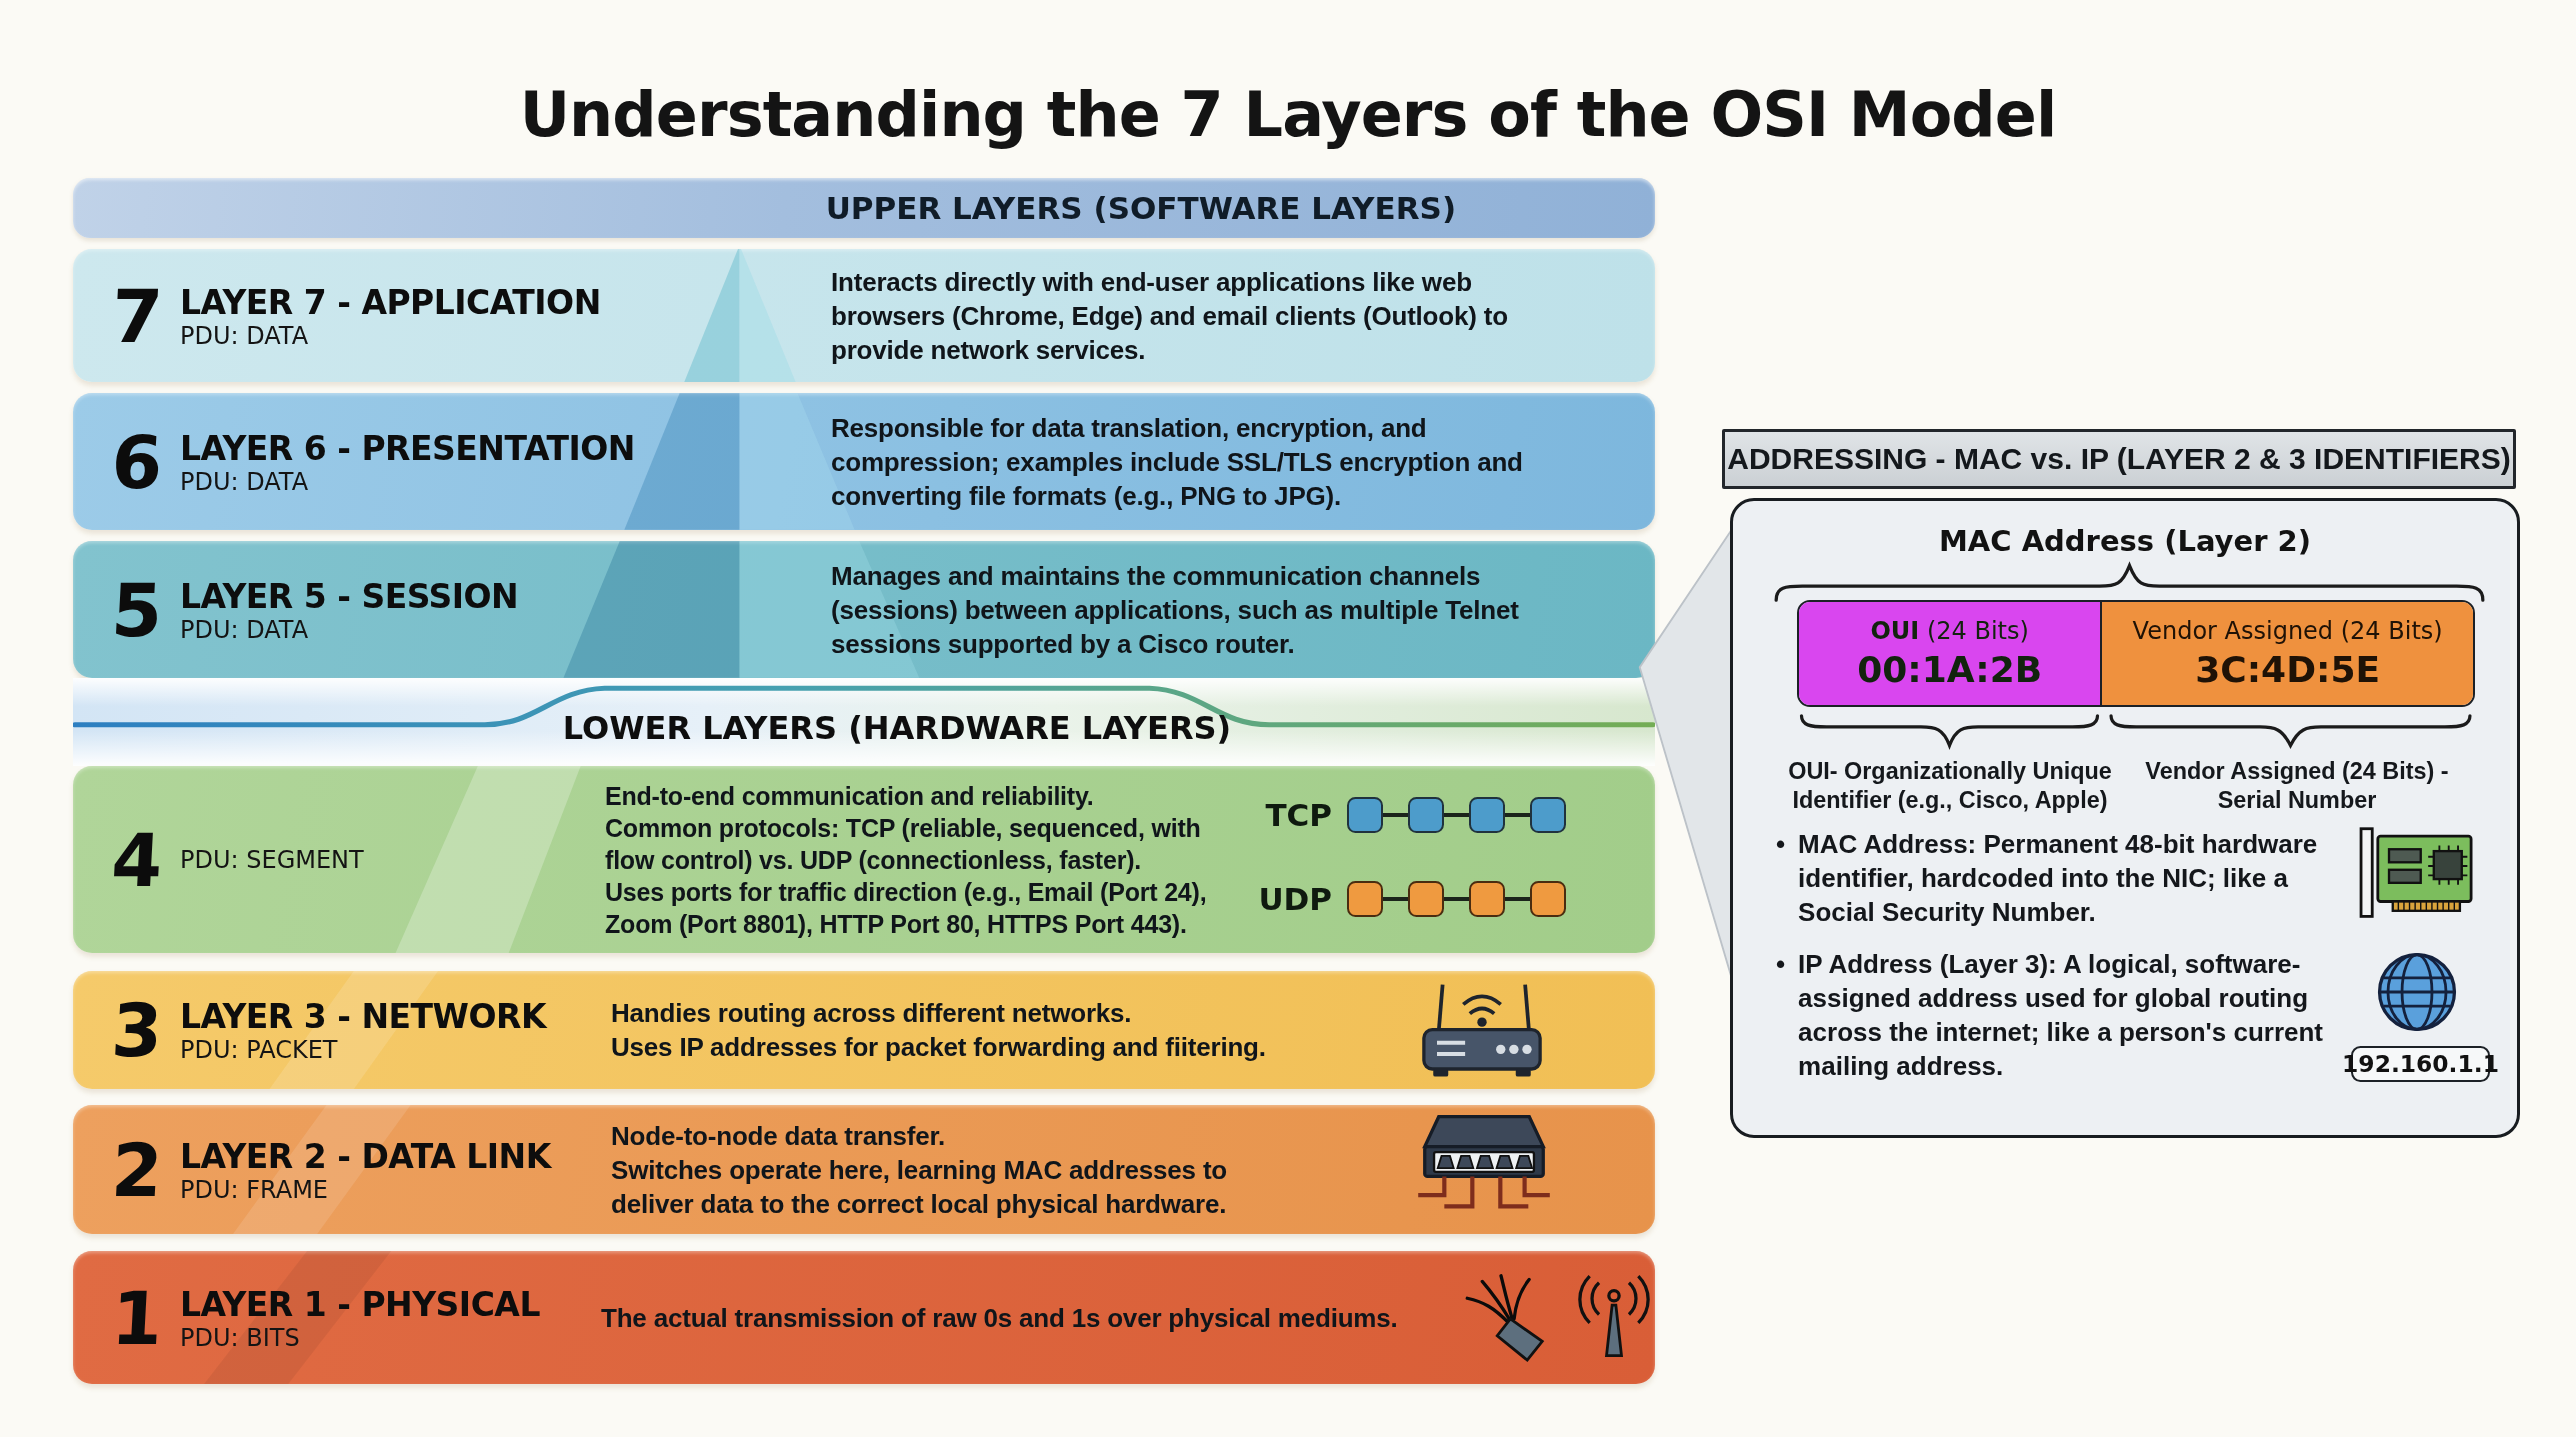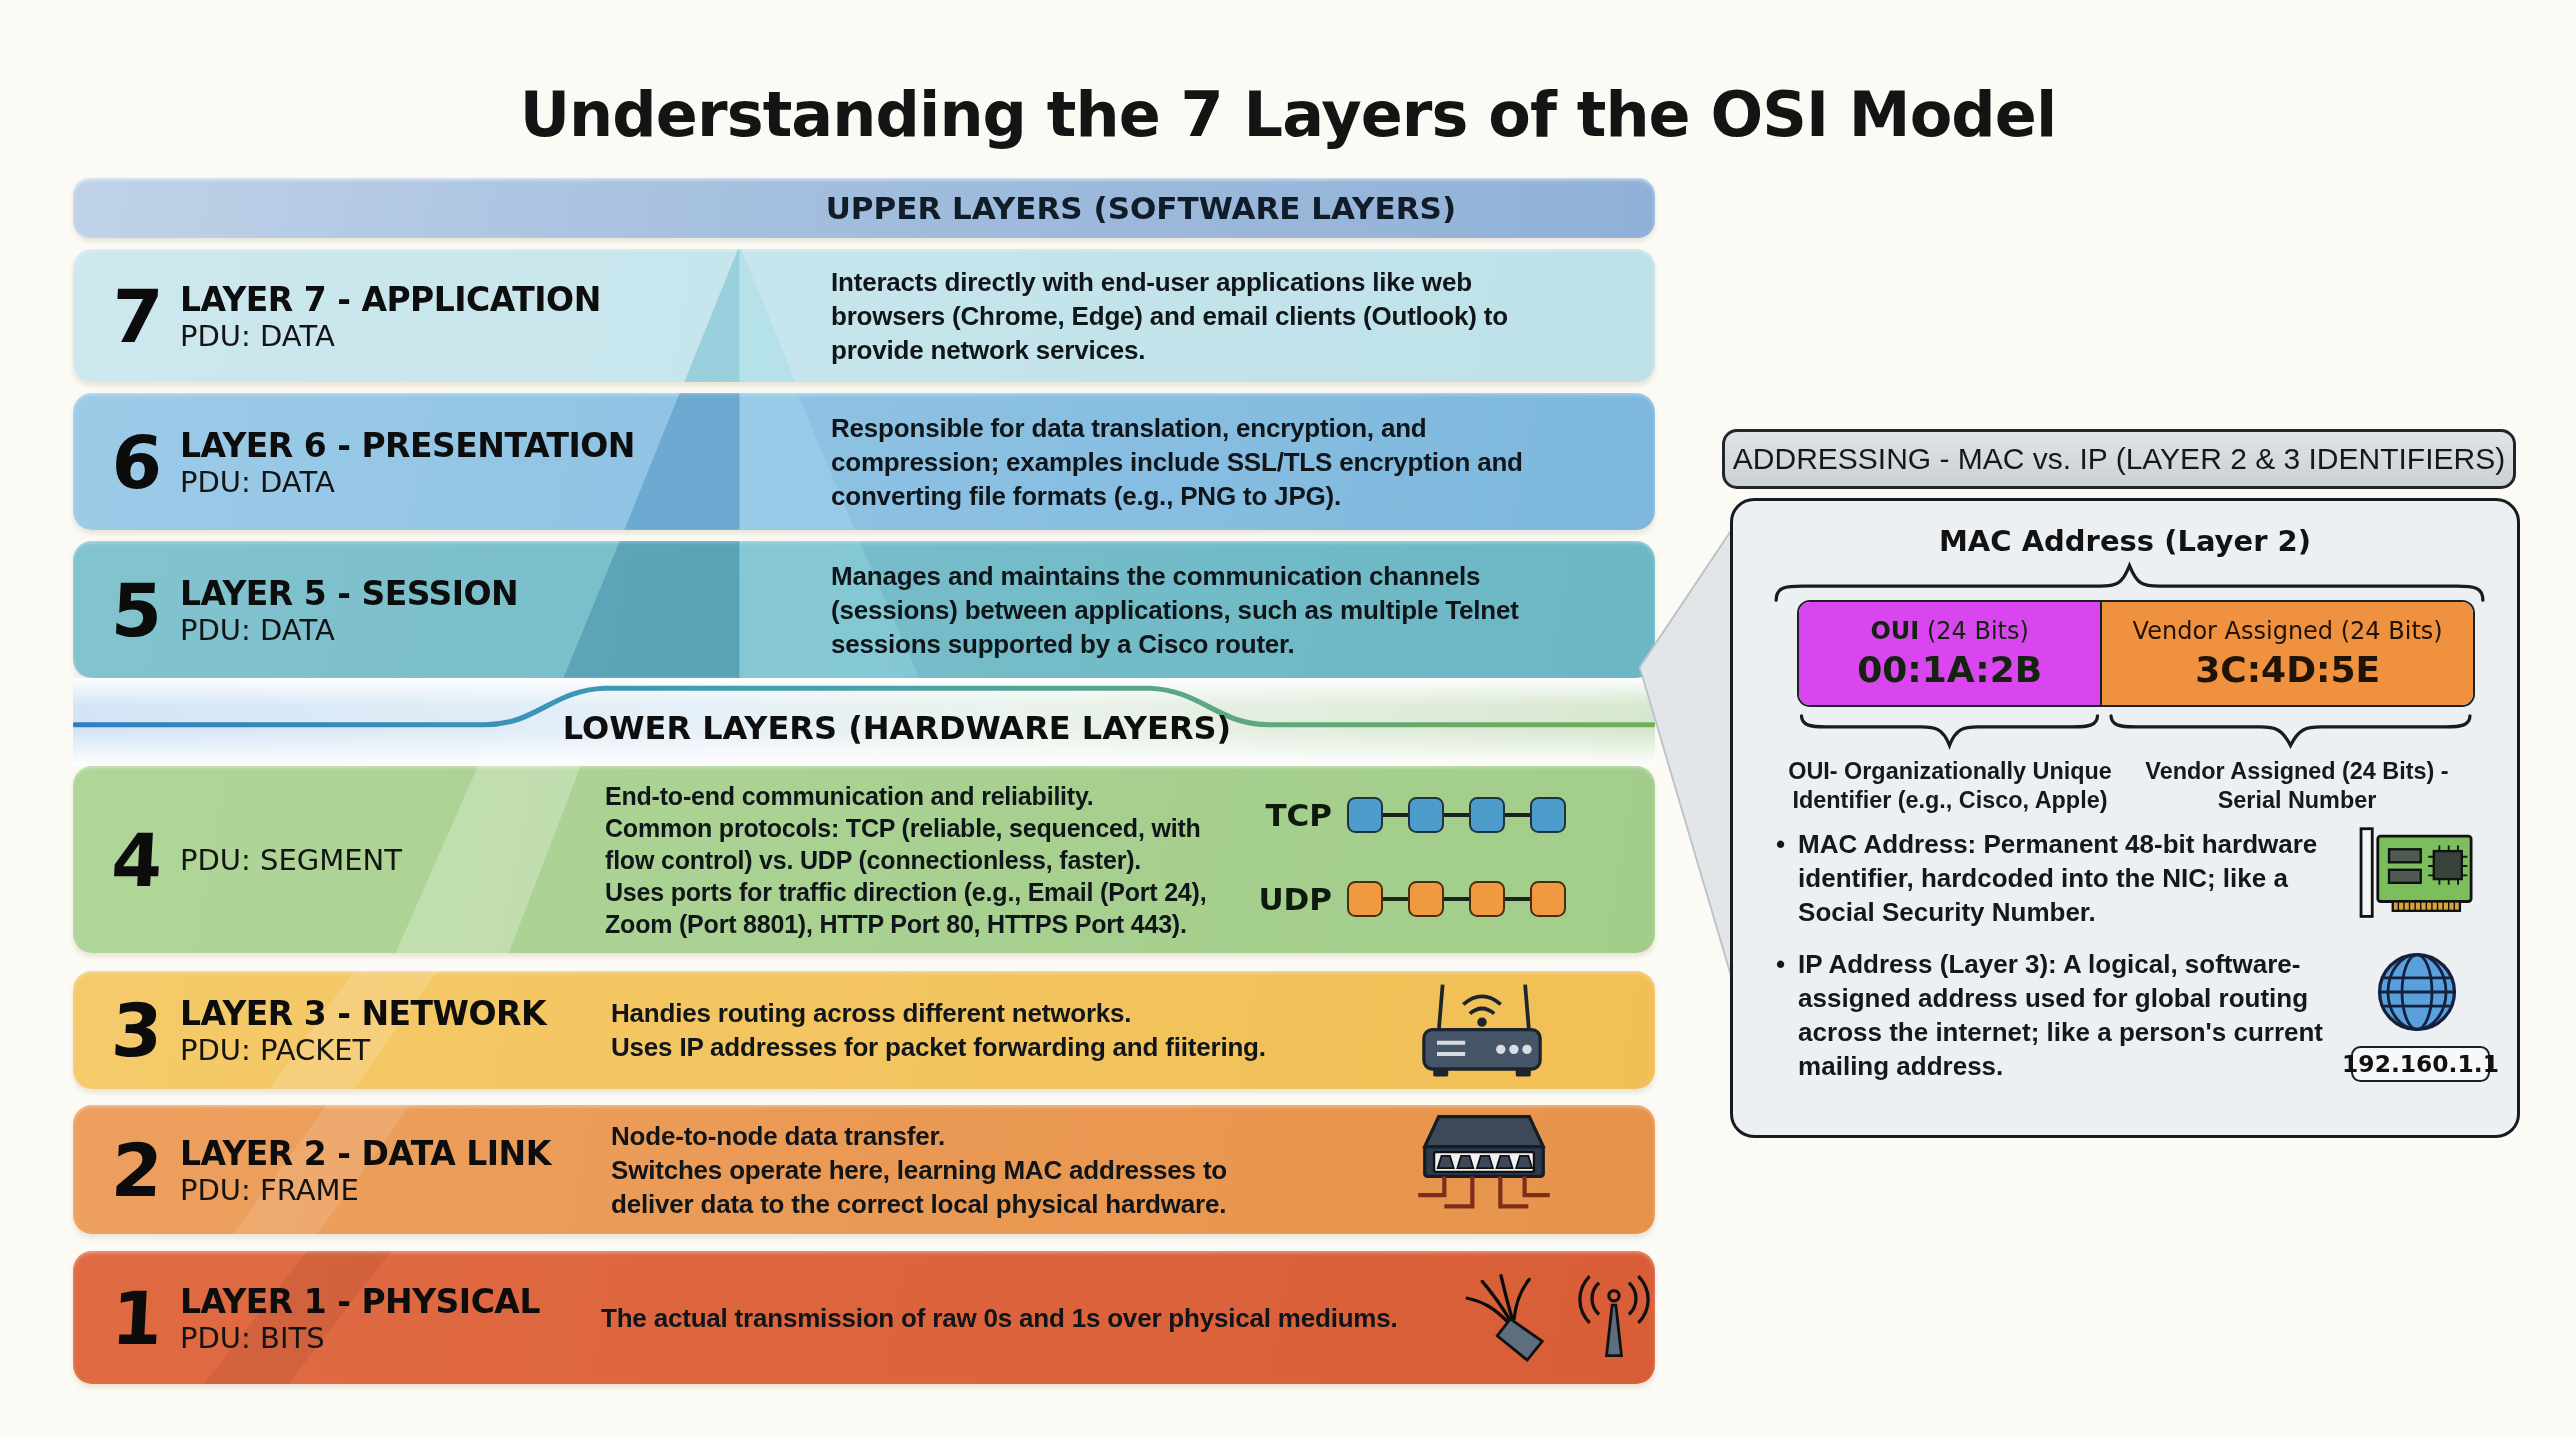--- a/index.html
+++ b/index.html
@@ -11,21 +11,21 @@
     background:linear-gradient(95deg,#c0d2e8 0%,#a3bede 45%,#90b1d7 100%);
     box-shadow:inset 0 1.9px 3.7px rgba(255,255,255,.55),0 2.8px 4.7px rgba(150,130,90,.18);}
   .band-label{position:absolute;top:50%;transform:translate(-50%,-50%);font-size:31px;font-weight:800;color:#101c28;white-space:nowrap;}
   .layer{position:absolute;left:73px;width:1582px;border-radius:19px;overflow:hidden;
     box-shadow:inset 0 1.9px 3.7px rgba(255,255,255,.35),0 3.7px 5.6px rgba(150,120,70,.16);}
   .layer .ovl{position:absolute;inset:0;width:100%;height:100%;pointer-events:none;}
   .num{position:absolute;left:22.5px;top:50%;transform:translateY(-50%) skewX(-3deg);width:82px;text-align:center;
     font-size:73px;font-weight:800;color:#0c0c0c;line-height:1;}
   .meta{position:absolute;left:107px;top:50%;transform:translateY(-50%);}
   .lname{font-size:33px;font-weight:800;color:#0d0d0d;letter-spacing:-0.5px;}
-  .lpdu{font-size:29px;font-weight:400;color:#141414;margin-top:0;}
+  .lpdu{font-size:24px;font-weight:400;color:#141414;margin-top:0;}
   .desc{position:absolute;top:50%;transform:translateY(-50%);font-family:"Liberation Sans",sans-serif;
     font-size:26px;line-height:34px;font-weight:700;color:#10151a;white-space:pre-line;letter-spacing:-0.2px;}
   .desc.up{left:758px;width:824px;}
   .desc.lo{left:538px;width:805px;}
   #l7{top:249px;height:133px;background:linear-gradient(100deg,#cde8ee 0%,#bee1e9 100%);}
   #l6{top:393px;height:137px;background:linear-gradient(100deg,#9ccbe8 0%,#7db7dd 100%);}
   #l5{top:541px;height:137px;background:linear-gradient(100deg,#82c3ce 0%,#6bb7c4 100%);}
   #l4{top:766px;height:187px;background:linear-gradient(100deg,#b0d599 0%,#a2cd8a 100%);}
   #l3{top:971px;height:118px;background:linear-gradient(100deg,#f5ca6a 0%,#f1bf55 100%);}
   #l2{top:1105px;height:129px;background:linear-gradient(100deg,#eda05e 0%,#e7934b 100%);}
@@ -42,23 +42,23 @@
   .proto{position:absolute;left:1161px;display:flex;align-items:center;gap:15px;}
   .plabel{width:98px;text-align:right;font-size:31px;font-weight:800;color:#0f1a0f;}
   .chain{display:flex;align-items:center;}
   .seg{width:36px;height:36px;border-radius:8.4px;border:2.8px solid #20323e;box-sizing:border-box;}
   .seg.tcp{background:#4d9ccb;}
   .seg.udp{background:#ef9a40;border-color:#4a2c10;}
   .conn{width:25px;height:3.7px;background:#1b241b;}
   
   .beak{position:absolute;left:1621px;top:510px;}
   .addr-header{position:absolute;left:1722px;top:429px;width:794px;height:60px;box-sizing:border-box;
-    background:linear-gradient(#e0e4e7,#cbd0d4);border:3.7px solid #22262b;border-radius:15px;
+    background:linear-gradient(#e0e4e7,#cbd0d4);border:3.7px solid #22262b;border-radius:2px;
     display:flex;align-items:center;justify-content:center;font-family:"Liberation Sans",sans-serif;
-    font-size:30px;font-weight:400;color:#14181c;}
+    font-size:30px;font-weight:700;color:#14181c;}
   .addr-panel{position:absolute;left:1730px;top:498px;width:790px;height:640px;box-sizing:border-box;
     background:#edf0f3;border:3.7px solid #181c20;border-radius:24px;}
   .mac-title{position:absolute;top:22.5px;left:0;width:100%;text-align:center;font-size:29px;font-weight:700;color:#121212;}
   .brace{position:absolute;}
   .mac-box{position:absolute;left:64px;top:99px;width:678px;height:107px;box-sizing:border-box;display:flex;
     border:2.8px solid #1c2126;border-radius:13px;overflow:hidden;}
   .half{display:flex;flex-direction:column;align-items:center;justify-content:center;gap:4.7px;box-sizing:border-box;}
   .half.oui{width:45%;background:#d946ef;border-right:2.8px solid #1c2126;color:#12230e;}
   .half.vendor{width:55%;background:#ef913e;color:#1f1206;}
   .boxline1{font-size:24px;font-weight:500;}

